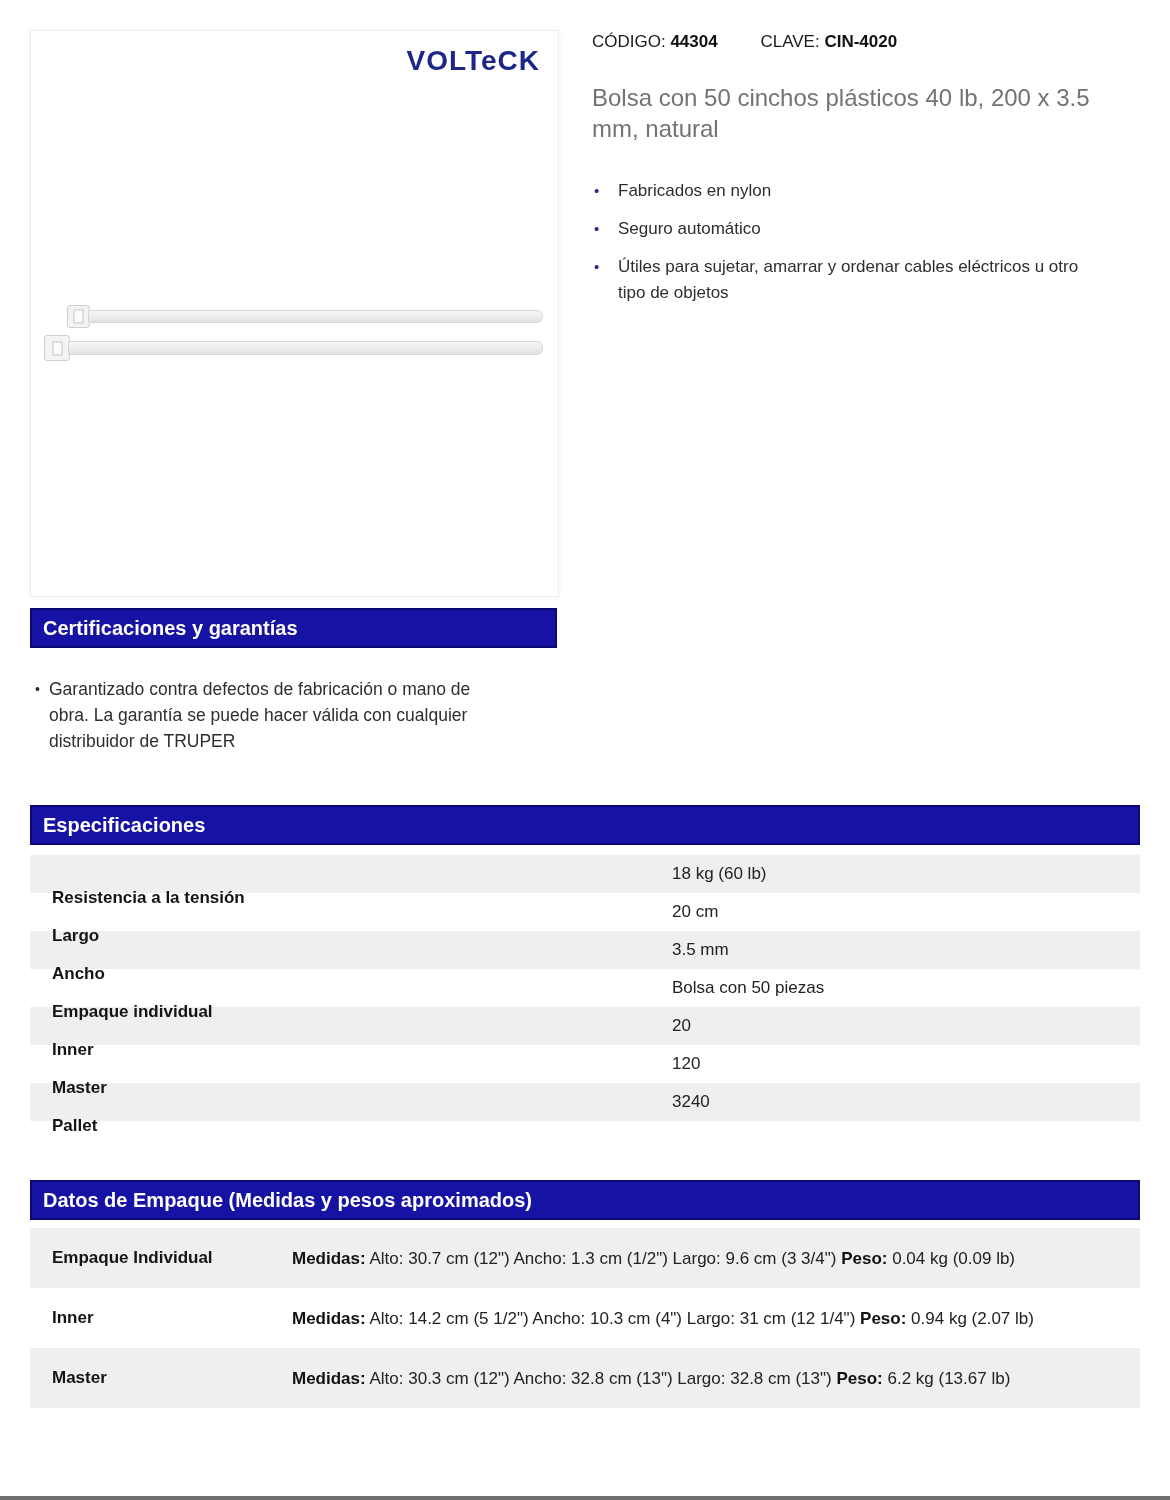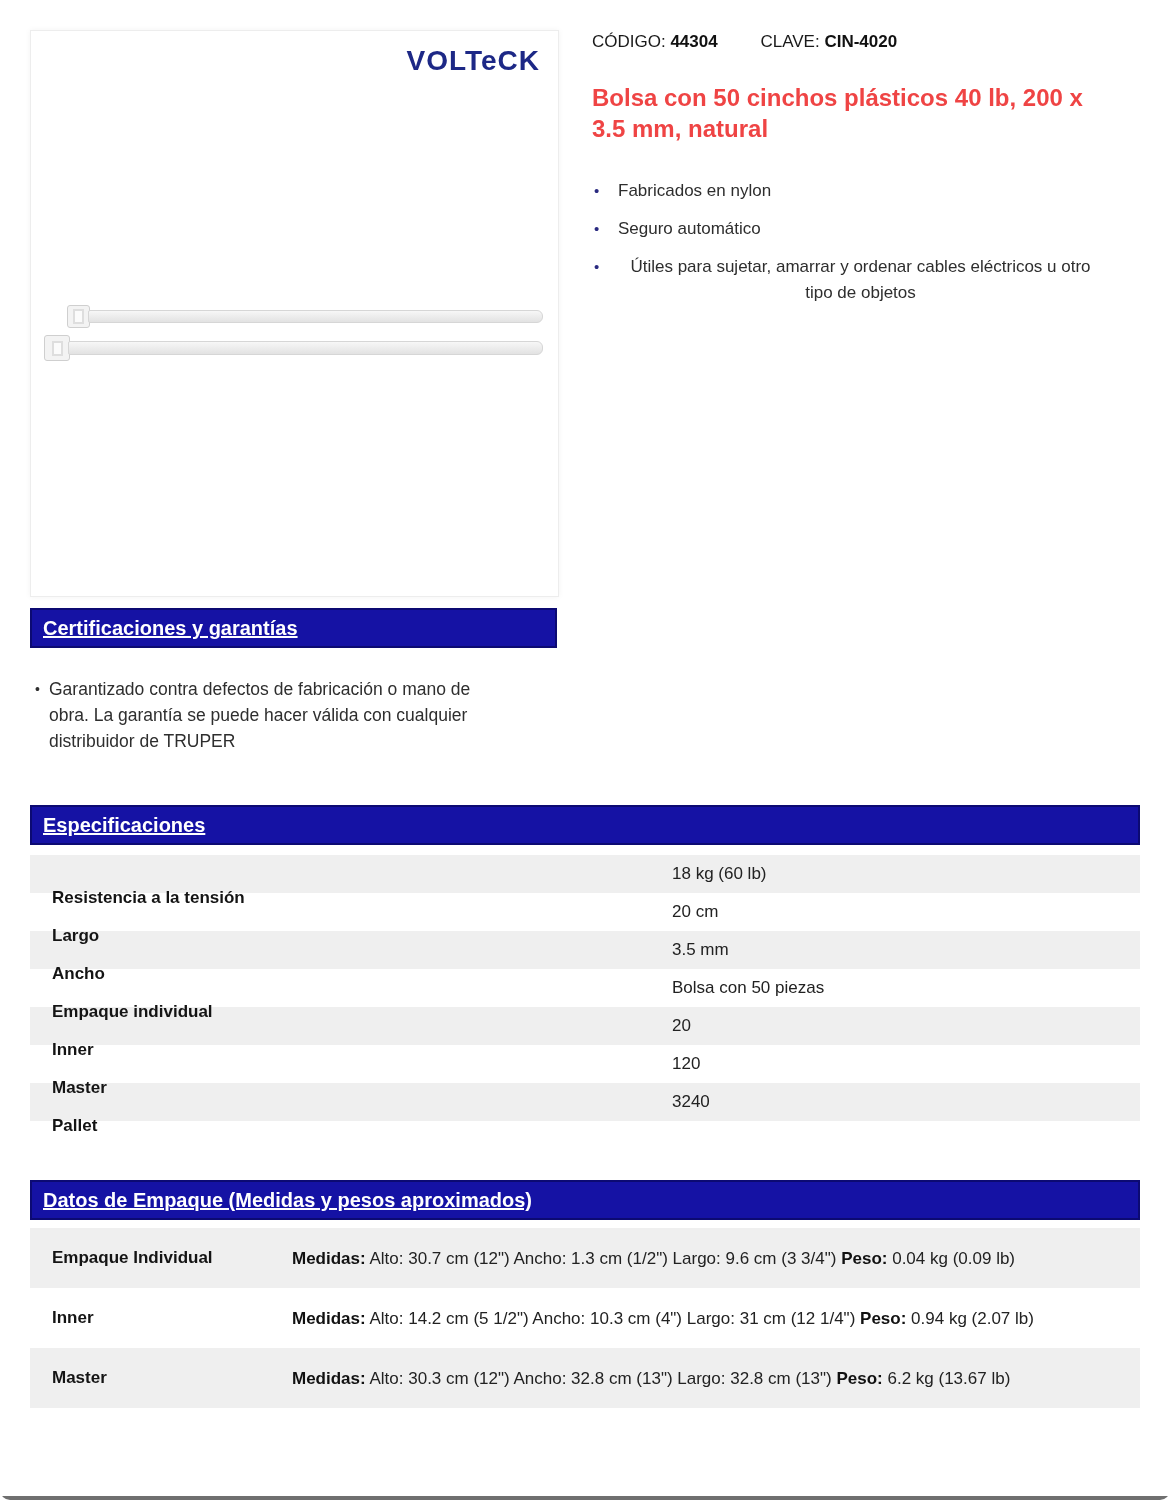--- a/index.html
+++ b/index.html
@@ -1,18 +1,18 @@
 <!DOCTYPE html>
 <html><head>
 <meta charset="utf-8">
 <style>
   html,body{margin:0;padding:0;background:#ffffff;}
   #page{
     position:relative;width:1170px;height:1500px;background:#ffffff;
-    font-family:"Liberation Sans","DejaVu Sans",sans-serif;color:#2b2b2b;overflow:hidden;border-radius:10px;
+    font-family:"Liberation Sans","DejaVu Sans",sans-serif;color:#2b2b2b;overflow:hidden;
   }
   
   .image-box{
     position:absolute;left:30px;top:30px;width:527px;height:565px;
     background:#ffffff;border:1px solid #ededed;box-shadow:0 0 6px rgba(0,0,0,.05);
   }
   .logo{
     position:absolute;right:18px;top:14px;
     font-size:28px;font-weight:bold;letter-spacing:1px;color:#1D2886;
   }
@@ -24,32 +24,31 @@
     position:absolute;background:#f3f3f3;border:1px solid #cfcfcf;border-radius:3px;
     display:flex;align-items:center;justify-content:center;
   }
   .tie-slot{width:7px;height:11px;background:#fbfbfb;border:2px solid #dedede;}
   
   .code-line{position:absolute;left:592px;top:32px;font-size:17px;color:#1a1a1a;}
   .code-line b{color:#111;}
   .clave{margin-left:38px;}
   .title{
     position:absolute;left:592px;top:82px;width:505px;
-    font-size:24px;line-height:31px;font-weight:bold;color:#ef4444;
+    font-size:24px;line-height:31px;font-weight:normal;color:#737373;
   }
   .features{position:absolute;left:594px;top:178px;width:540px;}
   .feature{display:flex;margin-bottom:12px;font-size:17px;line-height:26px;color:#2e2e2e;}
   .feature .dot{color:#2a2a80;width:24px;flex:0 0 24px;font-size:15px;}
   .feature .ftext{width:512px;}
   
   .bar{
     position:absolute;height:36px;background:#1512A4;border:2px solid #0C0A72;
     color:#ffffff;font-size:20px;font-weight:bold;line-height:36px;padding-left:11px;
     box-sizing:content-box;
-    text-decoration:underline;
   }
   .bar.small{left:30px;top:608px;width:512px;}
   .bar.wide1{left:30px;top:805px;width:1095px;}
   .bar.wide2{left:30px;top:1180px;width:1095px;}
   
   .cert-bullet{position:absolute;left:35px;top:676px;width:440px;display:flex;
     font-size:17.5px;line-height:26px;color:#2e2e2e;}
   .cert-bullet .dot{width:14px;flex:0 0 14px;color:#2e2e2e;font-size:14px;}
   
   .spec-table{position:absolute;left:30px;top:855px;width:1110px;}
@@ -99,21 +98,21 @@
     <div class="feature">
       <span class="dot">•</span>
       <span class="ftext">Fabricados en nylon</span>
     </div>
     <div class="feature">
       <span class="dot">•</span>
       <span class="ftext">Seguro automático</span>
     </div>
     <div class="feature">
       <span class="dot">•</span>
-      <span class="ftext" style="width:485px;text-align:center;">Útiles para sujetar, amarrar y ordenar cables eléctricos u otro tipo de objetos</span>
+      <span class="ftext" style="width:485px;">Útiles para sujetar, amarrar y ordenar cables eléctricos u otro tipo de objetos</span>
     </div>
   </div>
 
   <div class="bar small">Certificaciones y garantías</div>
   <div class="cert-bullet">
     <span class="dot">•</span>
     <span>Garantizado contra defectos de fabricación o mano de obra. La garantía se puede hacer válida con cualquier distribuidor de TRUPER</span>
   </div>
 
   <div class="bar wide1">Especificaciones</div>

